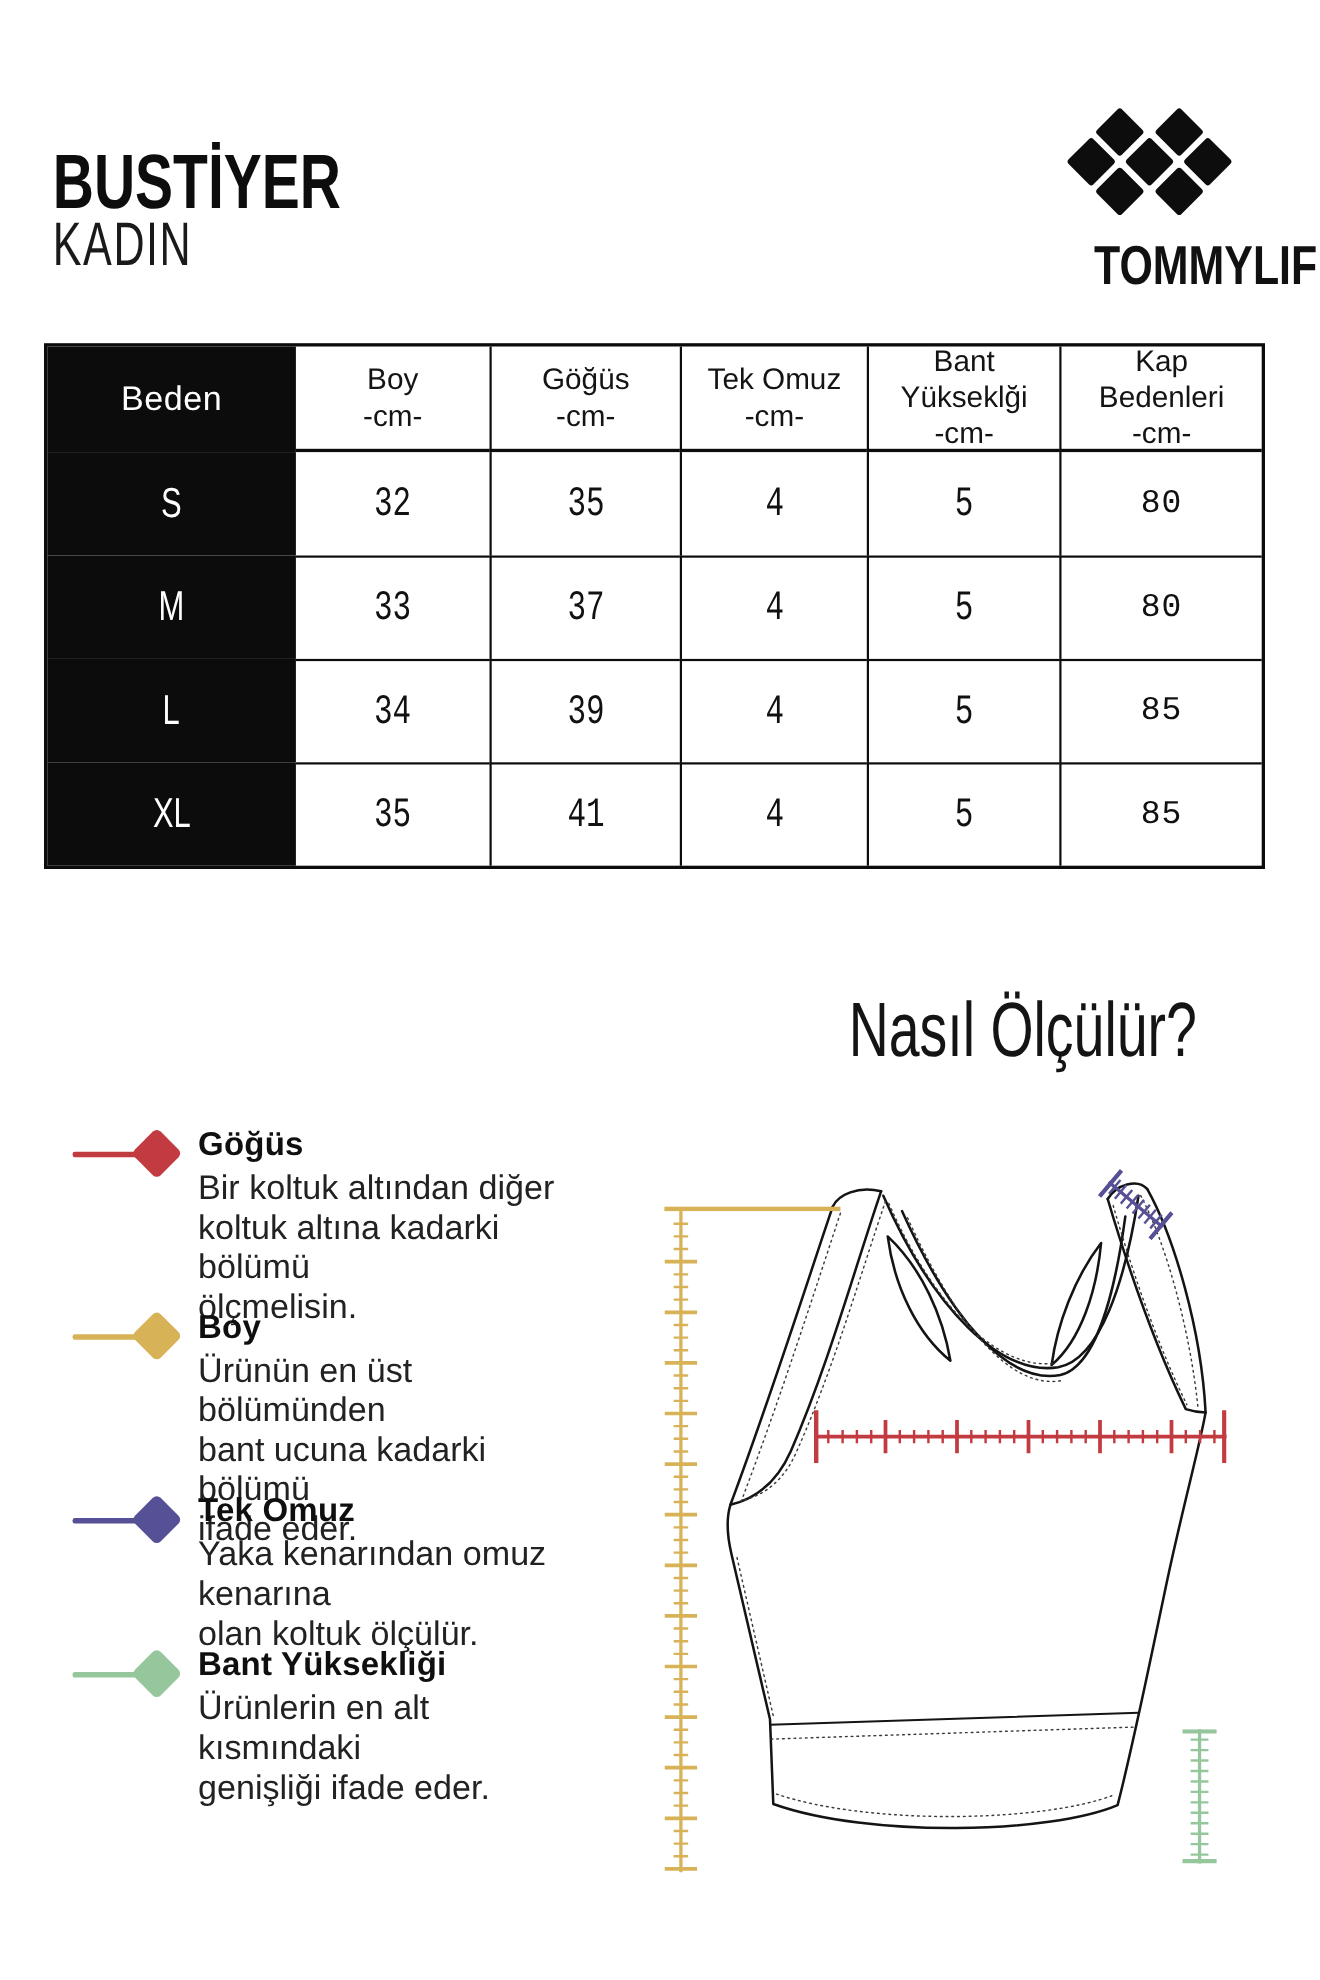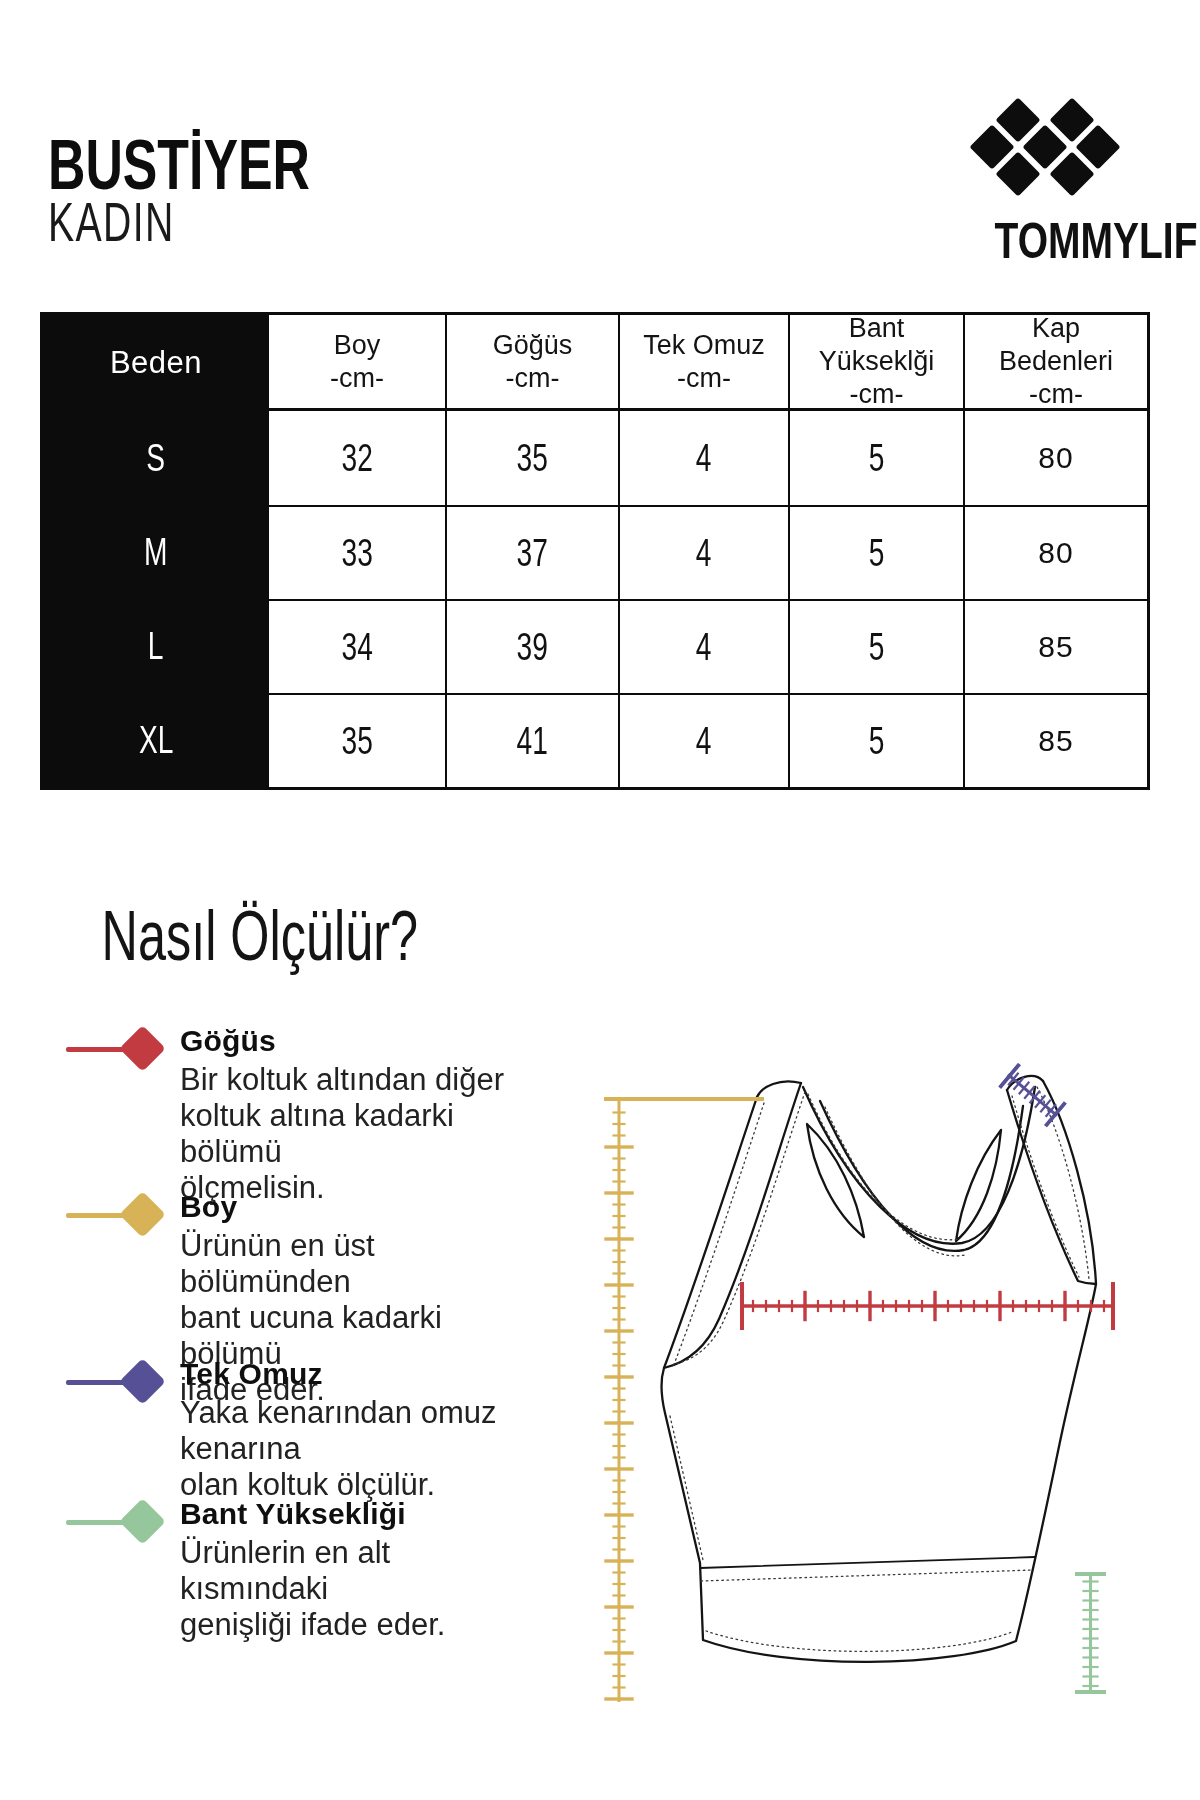--- a/index.html
+++ b/index.html
@@ -28,27 +28,27 @@
       border:3px solid #0c0c0c;display:grid;
       grid-template-columns:226px 176px 173px 170px 175px 1fr;
       grid-template-rows:96px 94px 94px 94px 1fr;}
   .cell{display:flex;align-items:center;justify-content:center;box-sizing:border-box;text-align:right;}
   .hcell{white-space:pre-line;text-align:center;font-size:27px;line-height:33px;color:#141414;
       border-bottom:3px solid #0c0c0c;border-left:2px solid #0c0c0c;}
   .hcell.first{border-left:none;}
   .kcell{background:#0c0c0c;color:#fff;border:none;}
   .corner-label{font-size:31px;color:#fff;letter-spacing:.5px;}
   .sletter{font-size:38px;display:inline-block;transform:scaleX(.74);}
-  .vcell{border-left:2px solid #0c0c0c;font-size:38px;}
+  .vcell{border-left:2px solid #0c0c0c;font-size:38px;font-family:Liberation Mono, monospace;}
   .vcell.rowline{border-top:2px solid #0c0c0c;}
   .cnum{display:inline-block;transform:scaleX(.74);}
   .rnum{font-size:30px;letter-spacing:1px;transform:none;}
 
   
-  #howto-title{left:40px;top:896px;width:1110px;text-align:left;font-size:70px;color:#141414;}
+  #howto-title{left:40px;top:896px;width:1110px;text-align:right;font-size:70px;color:#141414;}
   #howto-title span{display:inline-block;transform:scaleX(.72);transform-origin:center top;}
 
   .legend-item{position:absolute;left:48px;width:480px;}
   .marker{position:absolute;left:0;top:0;width:128px;height:54px;}
   .marker .line{position:absolute;left:18px;top:25px;width:62px;height:5px;border-radius:2px;}
   .marker .diamond{position:absolute;left:78px;top:10px;width:33px;height:33px;border-radius:5px;transform:rotate(45deg);}
   .ltext{margin-left:132px;}
   .llabel{font-size:30px;font-weight:700;line-height:38px;color:#0f0f0f;letter-spacing:.2px;}
   .ldesc{font-size:31px;line-height:36px;color:#222;white-space:pre-line;margin-top:2px;}
 

